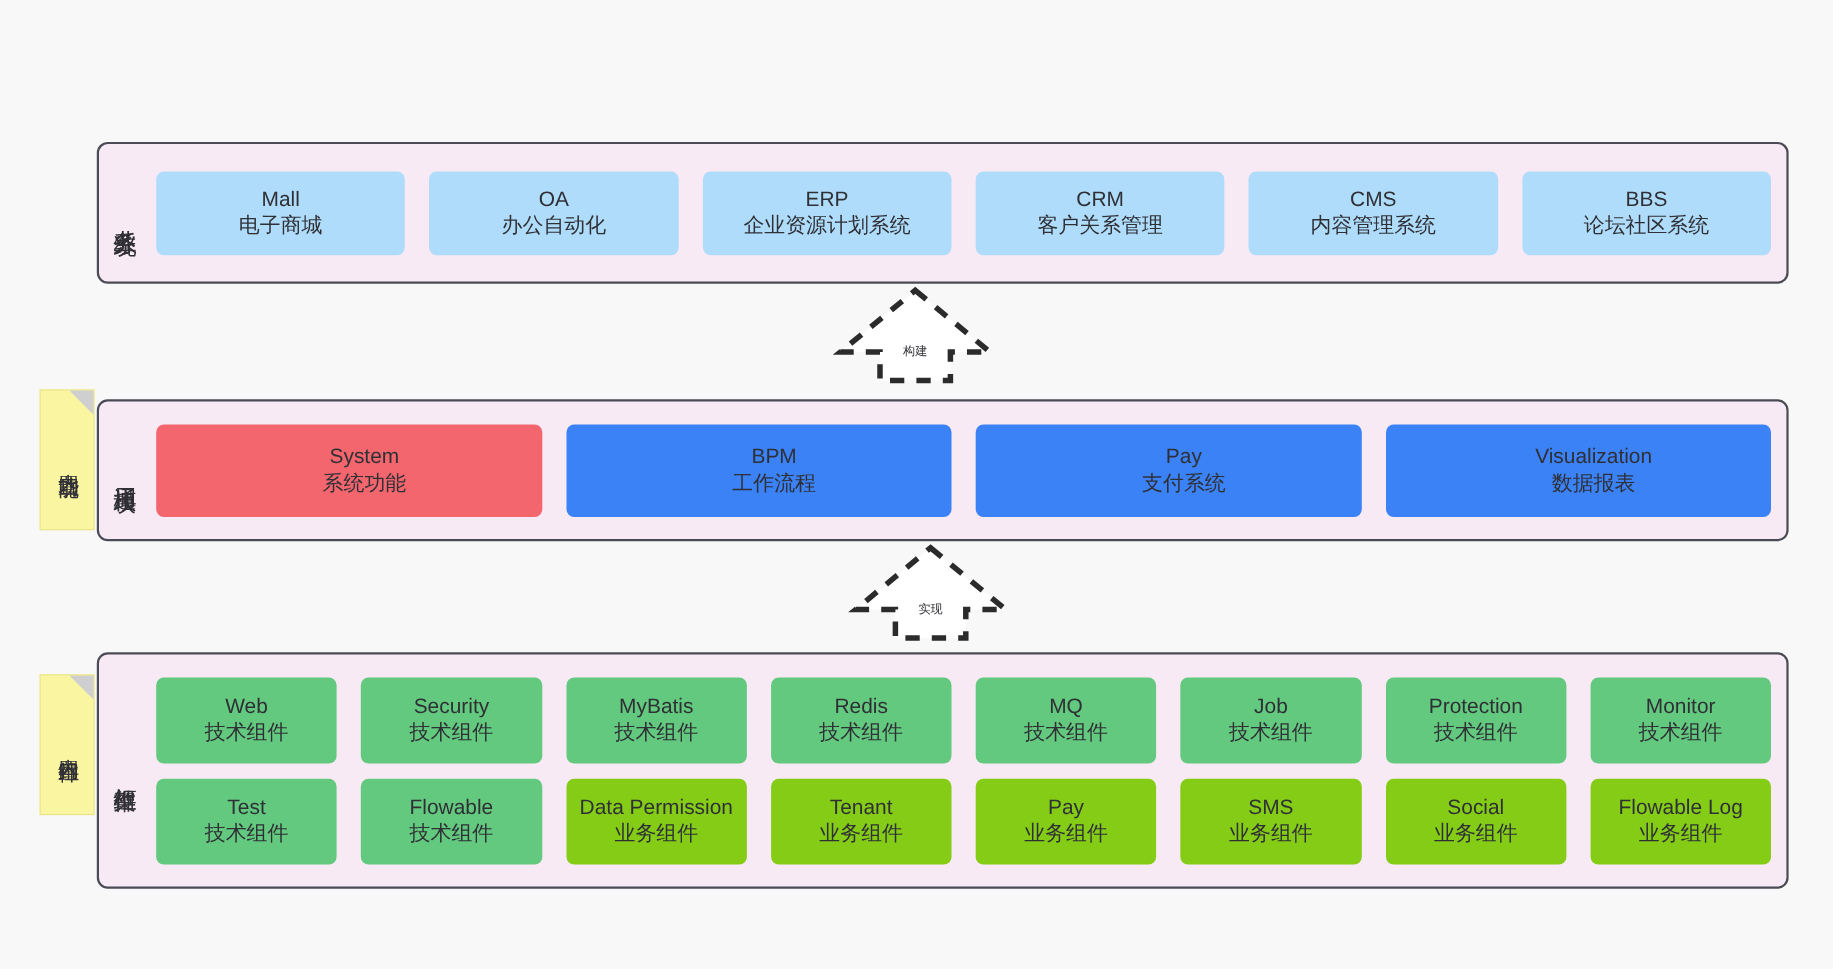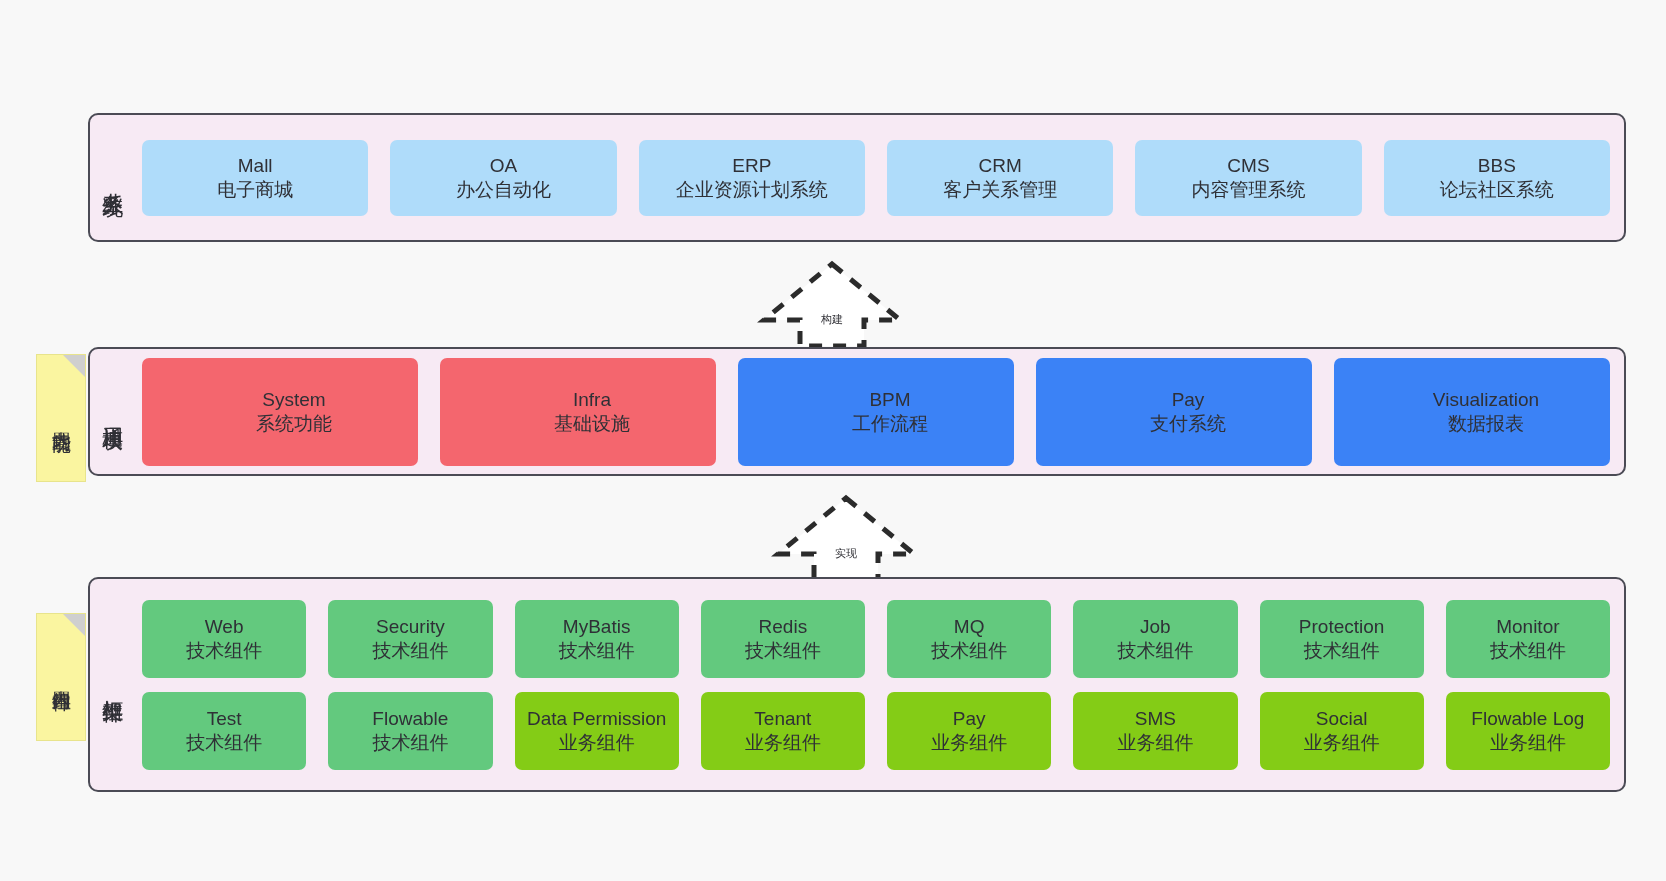--- a/index.html
+++ b/index.html
@@ -23,20 +23,21 @@
 
   
   .panel {
     position: absolute;
     background: #F7EAF4;
     border: 2px solid #4B4B55;
     border-radius: 10px;
     box-sizing: border-box;
     display: flex;
     align-items: stretch;
+    margin-top: 16px;
   }
 
   .panel-title {
     width: 46px;
     flex: 0 0 46px;
     display: flex;
     align-items: center;
     justify-content: center;
     font-size: 21px;
     line-height: 1.12;
@@ -76,21 +77,21 @@
     font-size: 19px;
     line-height: 1.26;
     color: #2F3036;
     box-sizing: border-box;
     padding: 6px 4px;
   }
   .node .ln { display: block; white-space: nowrap; }
   .node.wrap .ln { white-space: normal; }
 
   .h-biz   { height: 76px; }
-  .h-mod   { height: 108px; padding-left: 32px; }
+  .h-mod   { height: 84px; padding-left: 32px; }
   .h-frame { height: 78px; }
 
   .c-blue      { background: #AFDCFA; }
   .c-red       { background: #F4666E; }
   .c-pink      { background: #3b82f6; }
   .c-green     { background: #63C97E; }
   .c-greenlite { background: #84cc16; }
 
   
   .note {
@@ -192,24 +193,20 @@
   <div class="panel" style="left:88px; top:347px; width:1538px; height:129px;">
     <div class="panel-title">通用模块</div>
     <div class="panel-body">
       <div class="node-row">
 
         <div class="node c-red h-mod">
           <span class="ln">System</span>
           <span class="ln">系统功能</span>
         </div>
 
-        <div class="node c-red h-mod">
-          <span class="ln">Infra</span>
-          <span class="ln">基础设施</span>
-        </div>
 
         <div class="node c-pink h-mod">
           <span class="ln">BPM</span>
           <span class="ln">工作流程</span>
         </div>
 
         <div class="node c-pink h-mod">
           <span class="ln">Pay</span>
           <span class="ln">支付系统</span>
         </div>

